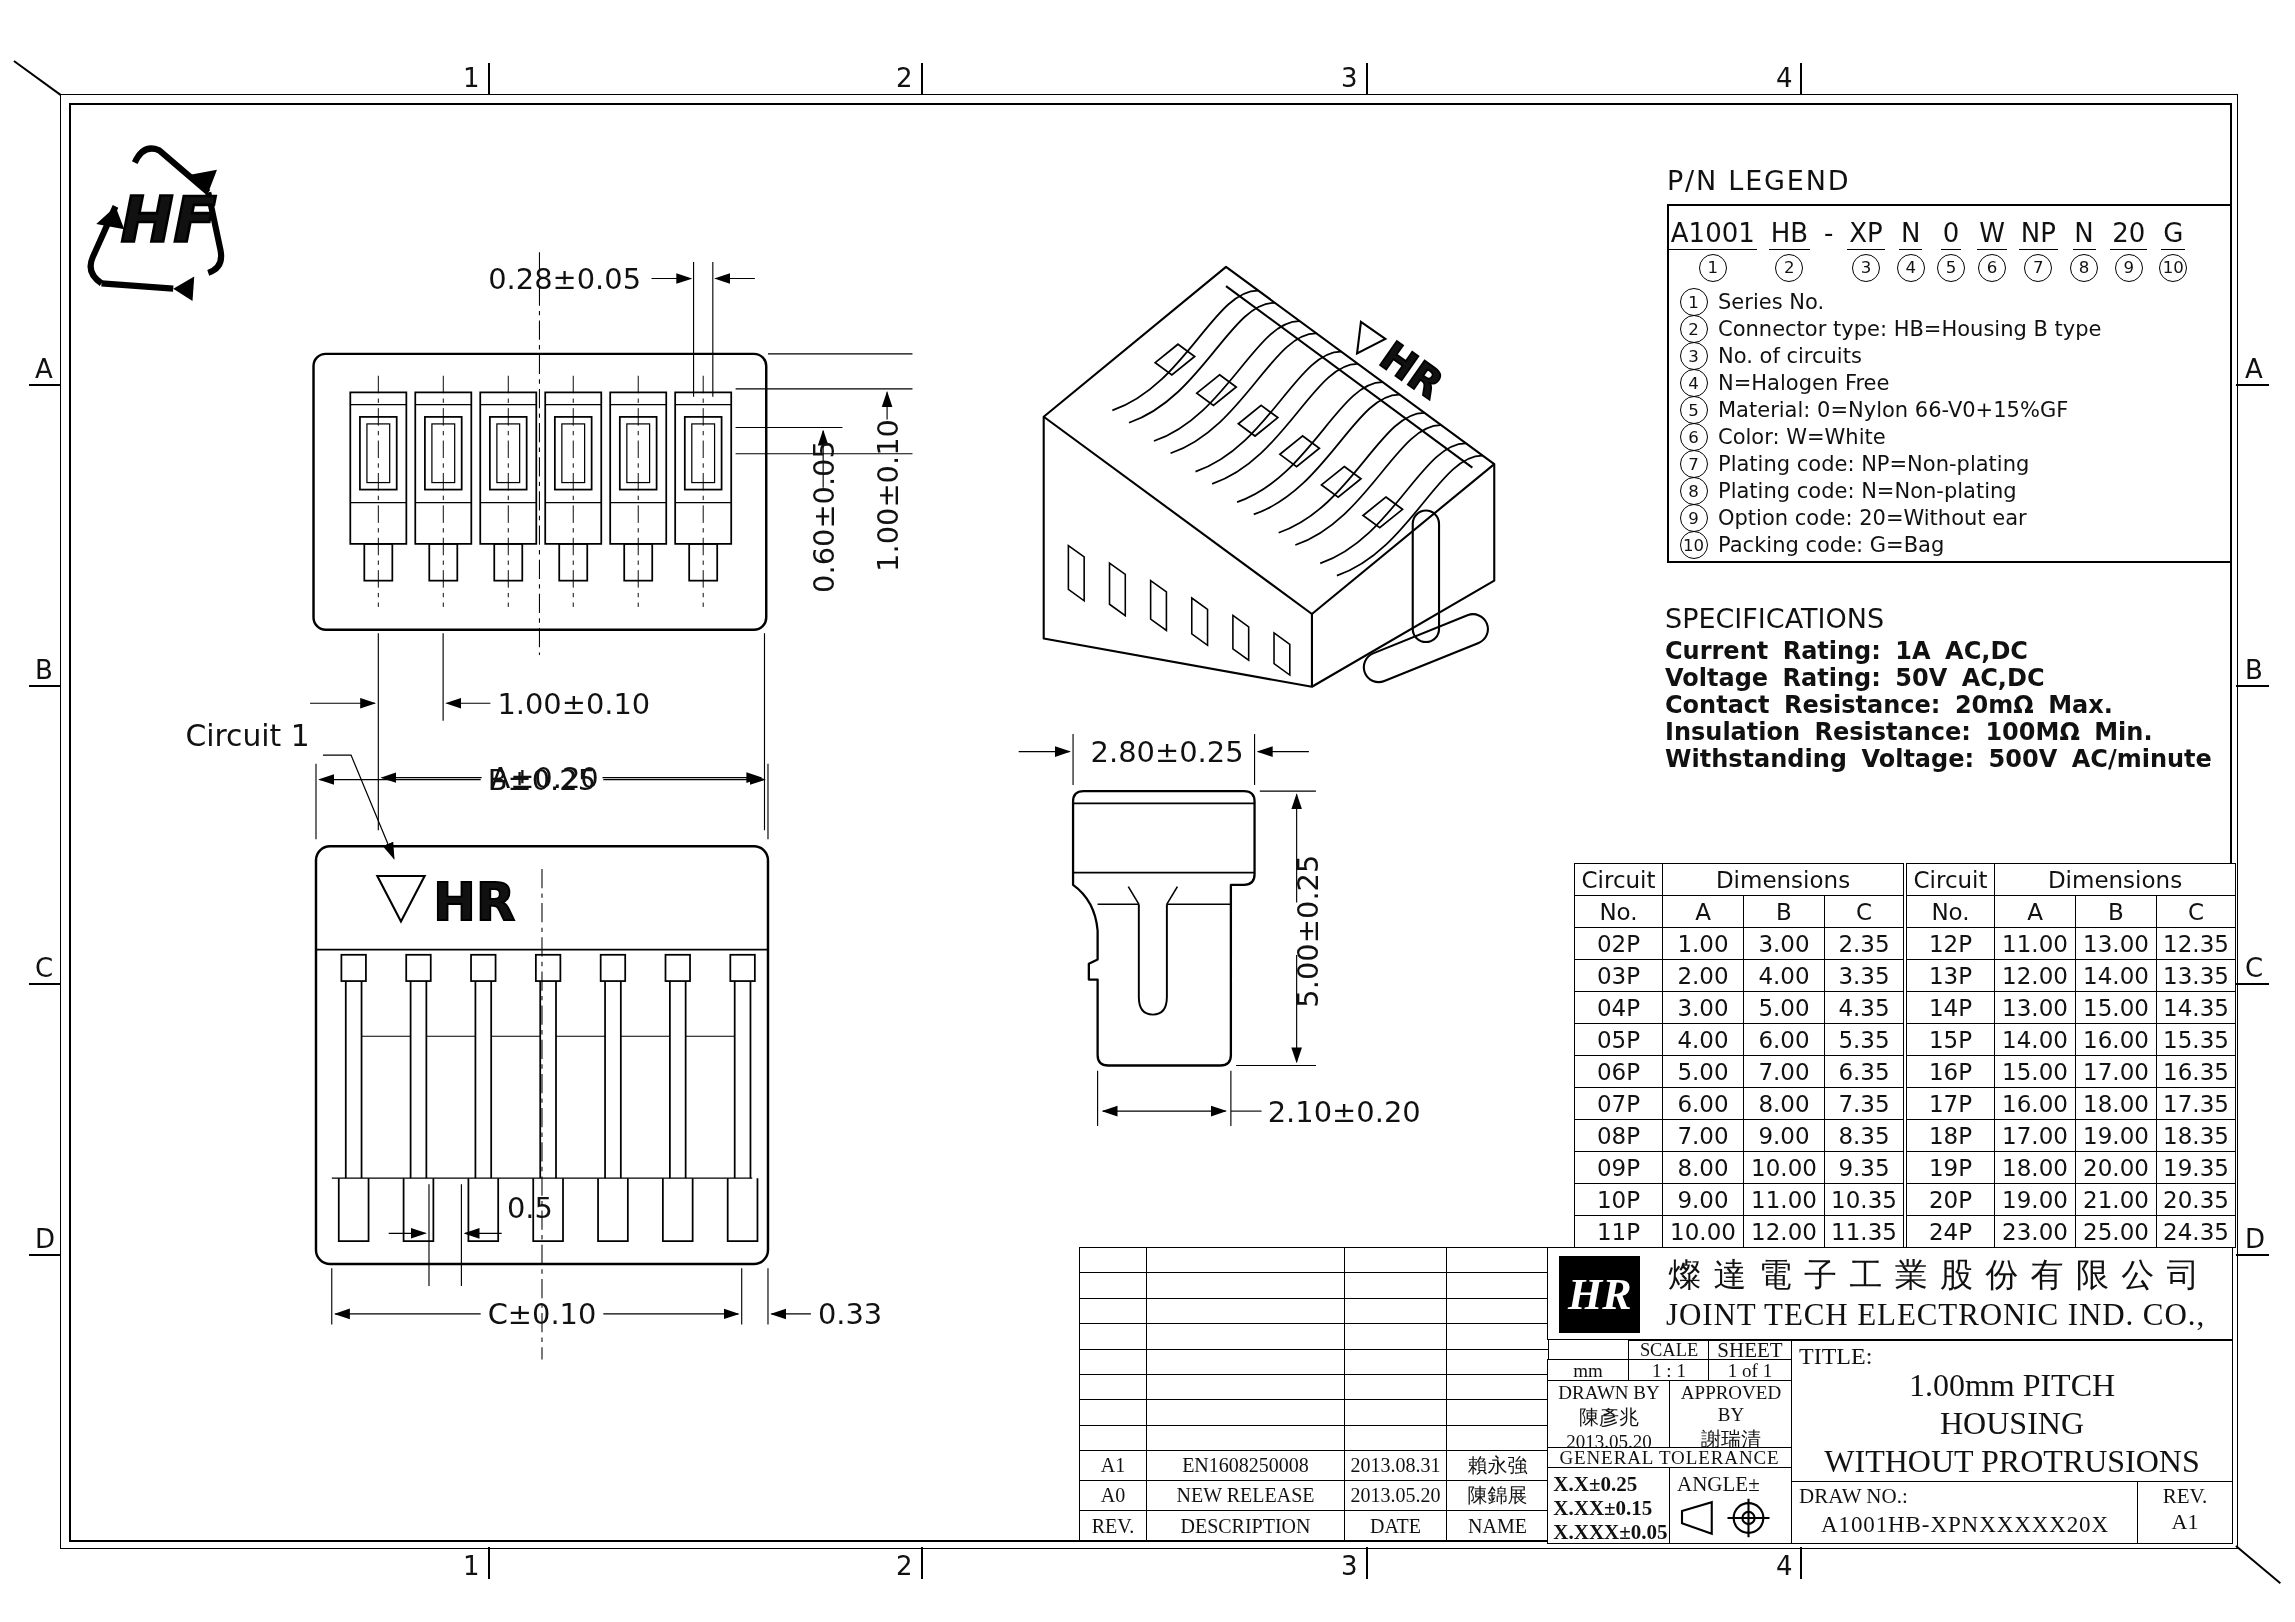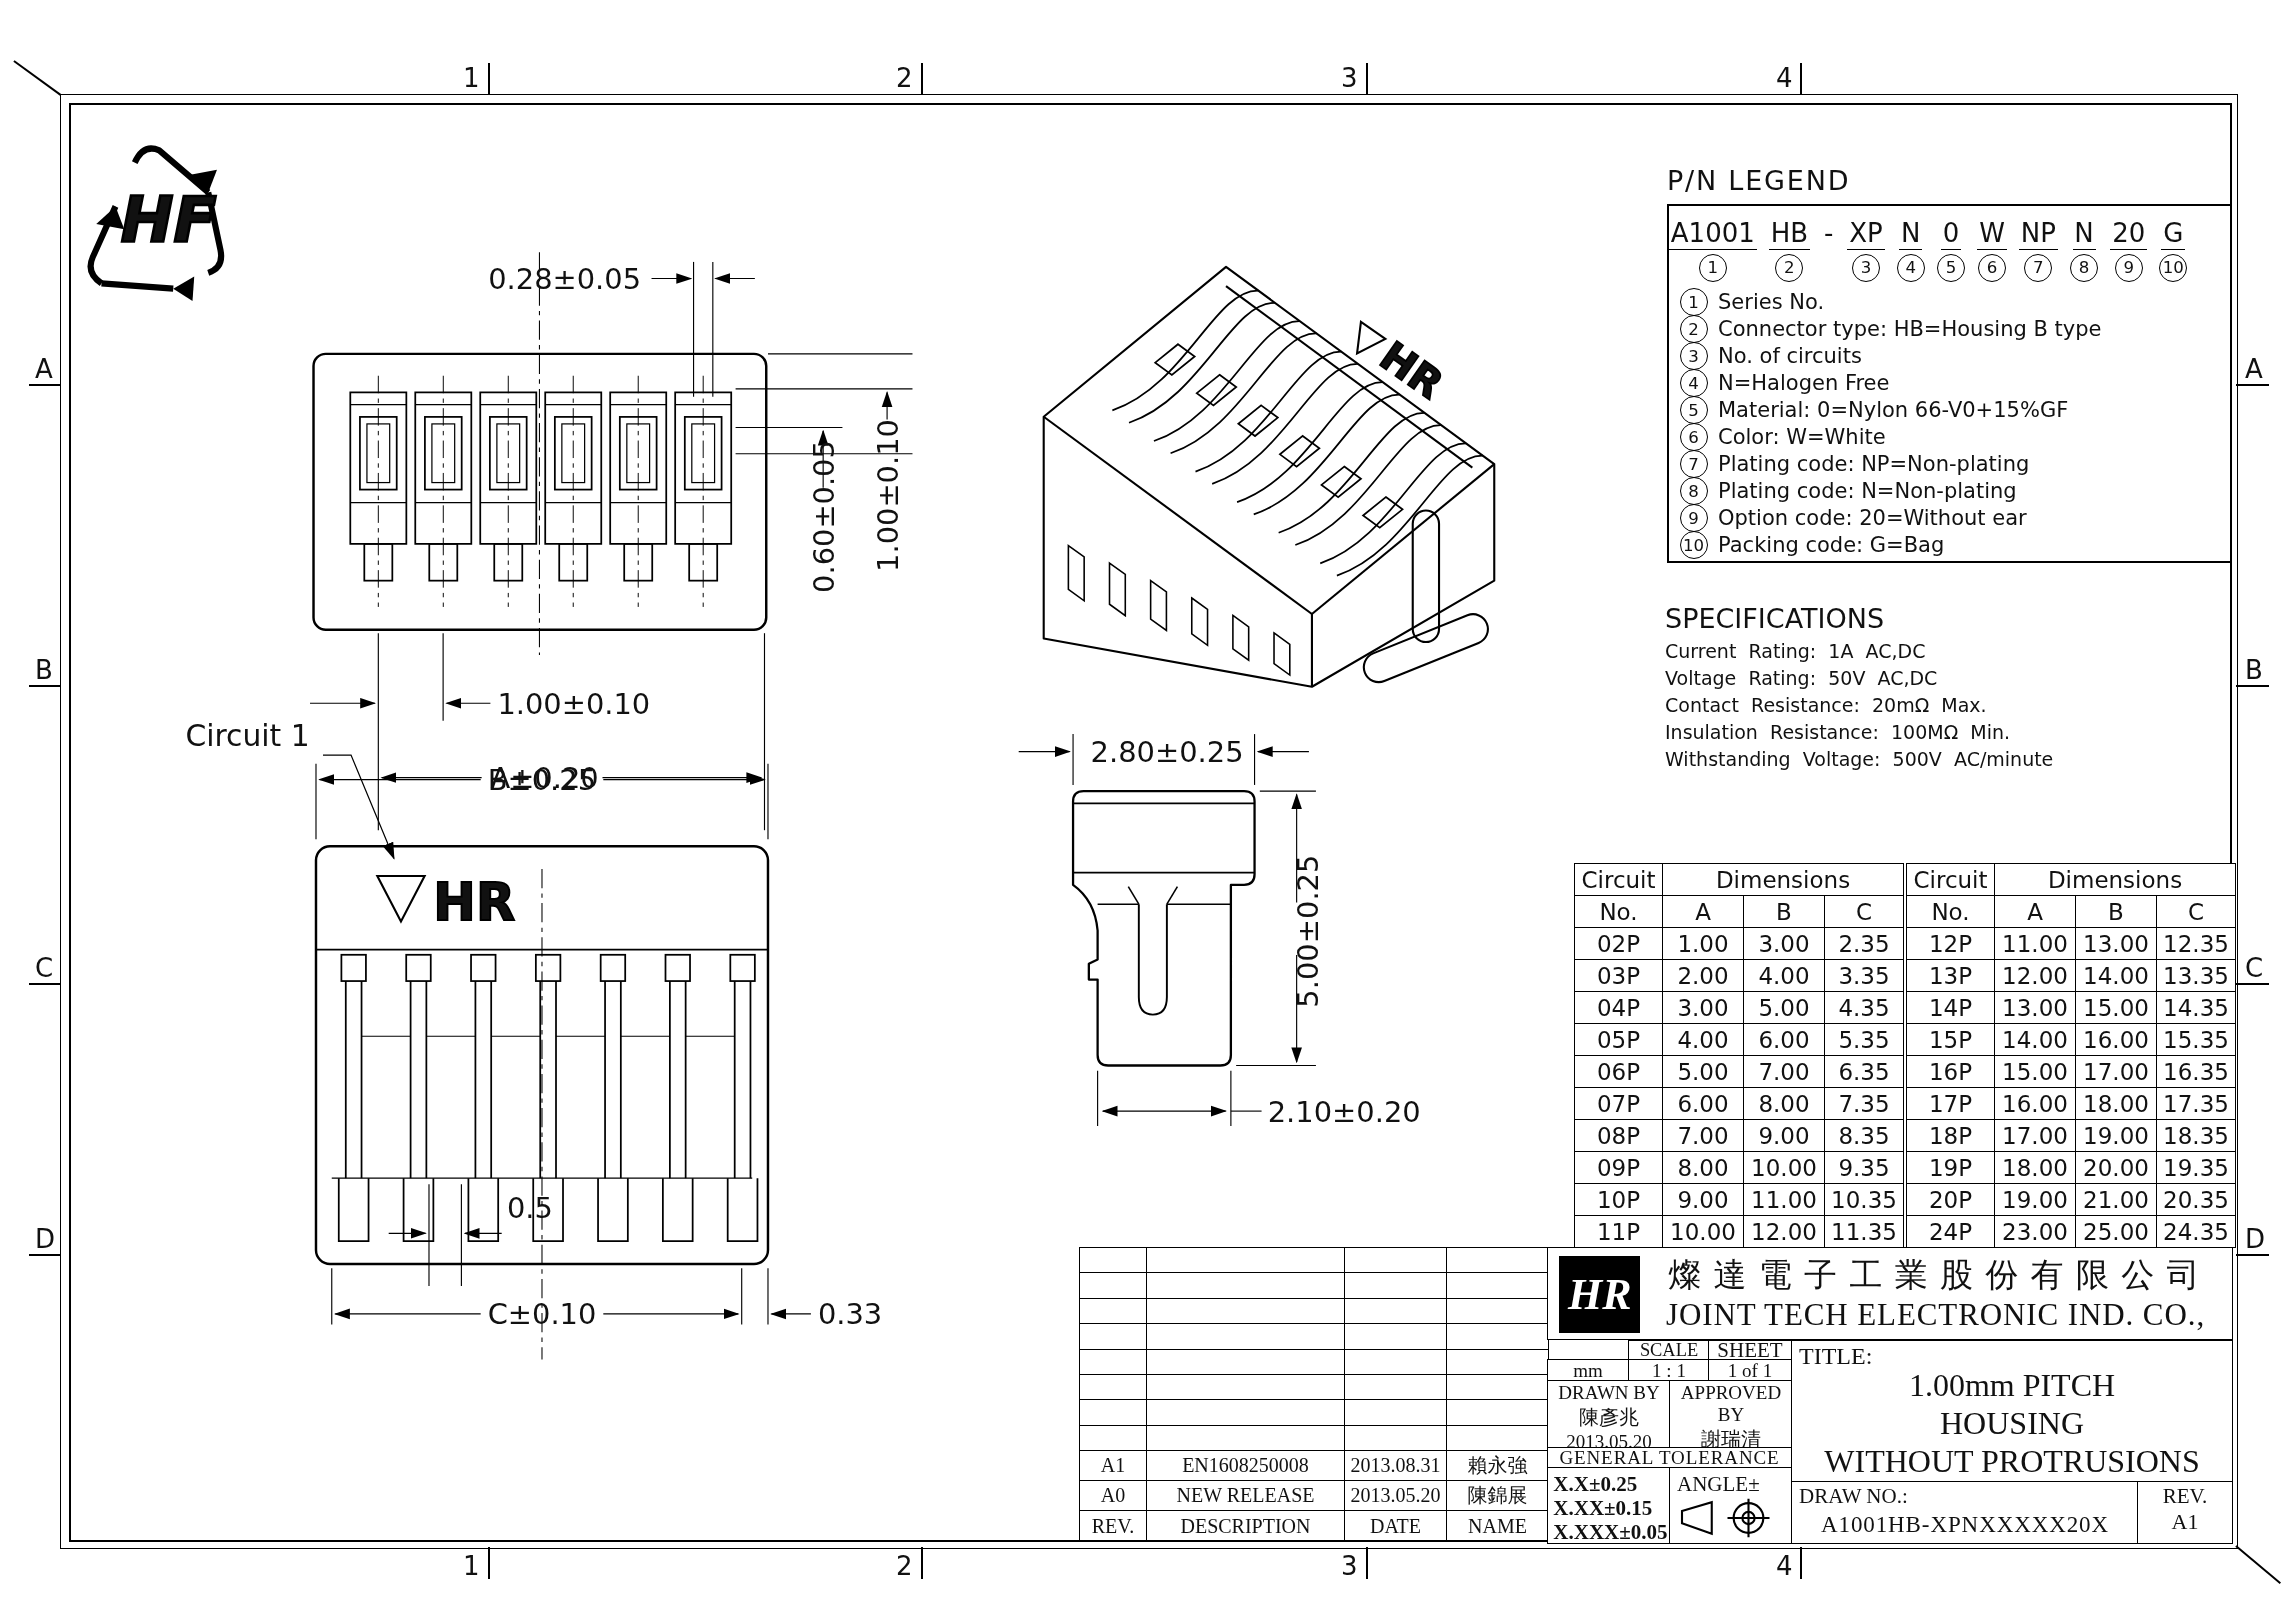--- a/index.html
+++ b/index.html
@@ -19,21 +19,21 @@
   .pn-seg{display:flex;flex-direction:column;align-items:center;}
   .pn-seg .t{border-bottom:1.8px solid #000;padding:0 1.8px;line-height:32px;}
   .pn-seg .t.nl{border-bottom:none;}
   .circ{width:26px;height:26px;border:1.8px solid #000;border-radius:50%;display:flex;align-items:center;justify-content:center;font-size:16.6px;flex:none;}
   .pn-seg .circ{margin-top:4.4px;}
   .pn-items{margin:7px 0 0 10.5px;}
   .pn-item{display:flex;align-items:center;gap:10.5px;font-size:21px;height:27px;}
   
   .spec{position:absolute;left:1665px;top:603px;width:561px;}
   .spec-title{font-size:27px;margin-bottom:3.5px;}
-  .spec-line{font-size:19px;line-height:27px;word-spacing:6.1px;}
+  .spec-line{font-size:24px;line-height:27px;word-spacing:6.1px;font-weight:bold;}
   
   table.dim{position:absolute;border-collapse:collapse;table-layout:fixed;background:#fff;}
   table.dim th,table.dim td{border:1.8px solid #000;font-size:23px;font-weight:normal;text-align:center;padding:0;}
   
   .tb{position:absolute;border:1.8px solid #000;box-sizing:border-box;background:#fff;}
   .serif{font-family:"Liberation Serif","DejaVu Serif",serif;}
   table.rev{position:absolute;border-collapse:collapse;table-layout:fixed;}
   table.rev td{border:1.8px solid #000;font-size:20px;text-align:center;padding:0;font-family:"Liberation Serif",serif;}
   .cellcenter{display:flex;align-items:center;justify-content:center;}
   .logo{position:absolute;left:1559px;top:1255px;width:81px;height:77px;background:#000;color:#fff;

